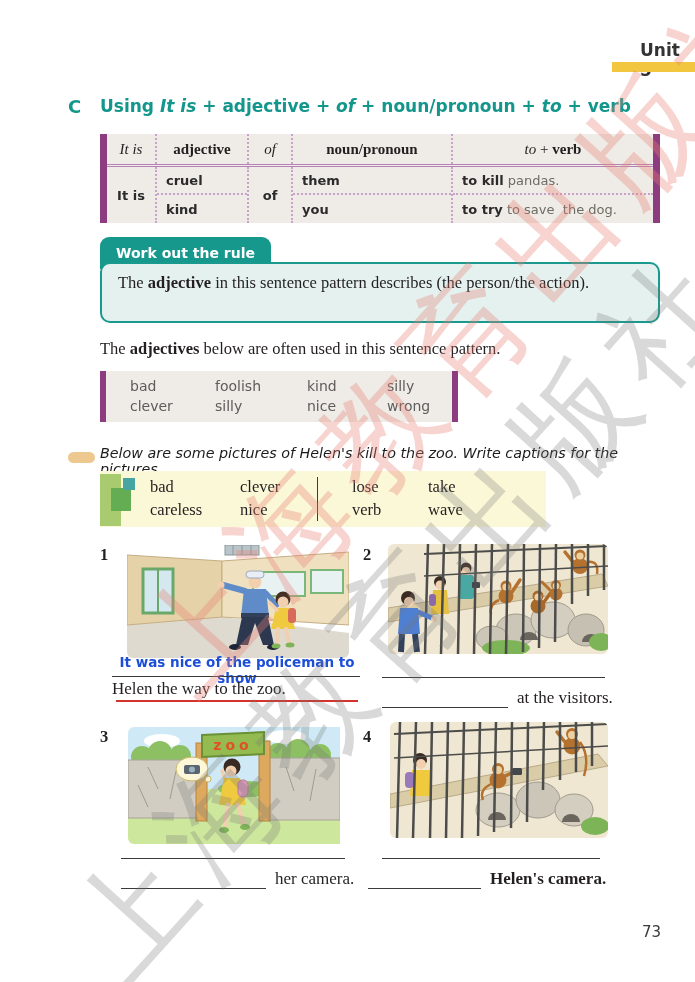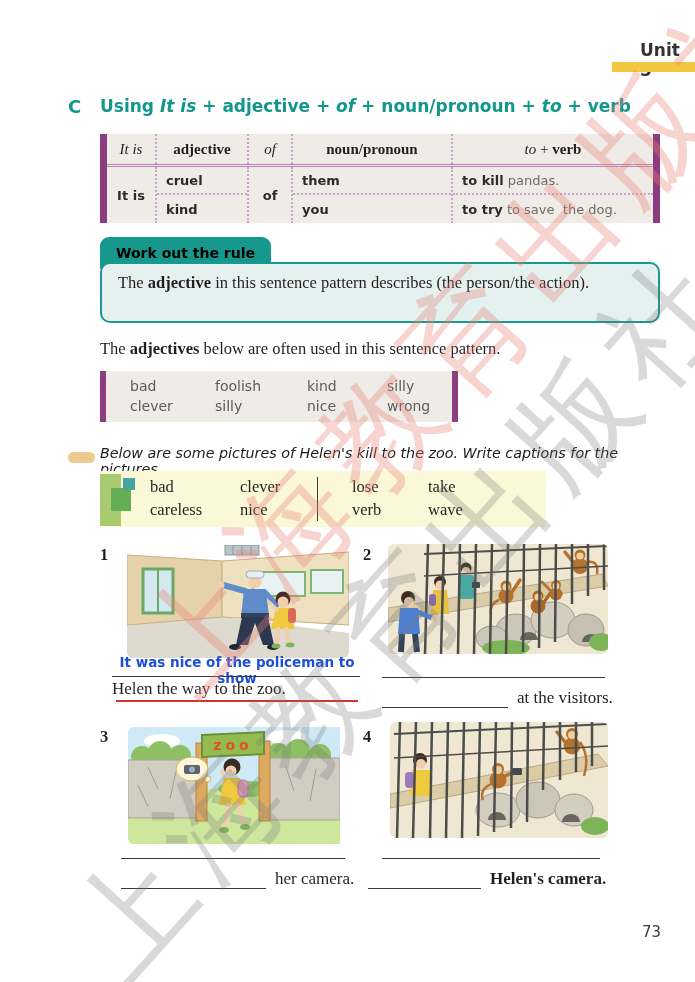--- a/index.html
+++ b/index.html
@@ -37,21 +37,21 @@
   .gt .c1.span2{align-items:center;}
   .gt .c3.span2{align-items:center;font-weight:bold;}
   .gt .half{height:28px;display:flex;align-items:center;padding-left:9px;box-sizing:border-box;}
   .gt .half.first{border-bottom:2px dotted #c9a2c9;}
   .gt .bld{font-weight:bold;white-space:pre;}
   .gt .hand{color:#6e6a64;white-space:pre;}
 
   
   .rule-tab{left:100px;top:237px;height:32px;padding:0 16px;background:#16988c;
             border-radius:9px 9px 0 0;display:flex;align-items:center;
-            font-family:"DejaVu Sans",sans-serif;font-size:14px;font-weight:bold;color:#000000;}
+            font-family:"DejaVu Sans",sans-serif;font-size:14px;font-weight:bold;color:#ffffff;}
   .rule-box{left:100px;top:262px;width:560px;height:61px;background:#e4f1ef;
             border:2px solid #1a9a8e;border-radius:10px;box-sizing:border-box;
             padding:7px 16px;font-size:16.5px;line-height:1.45;}
   .b{font-weight:bold;}
 
   .adj-note{left:100px;top:339px;font-size:16.5px;}
 
   
   .adj-box{left:100px;top:371px;width:358px;height:51px;background:#efece7;}
   .adj-box .vbar{position:absolute;top:0;width:6px;height:100%;background:#8e3c80;}

